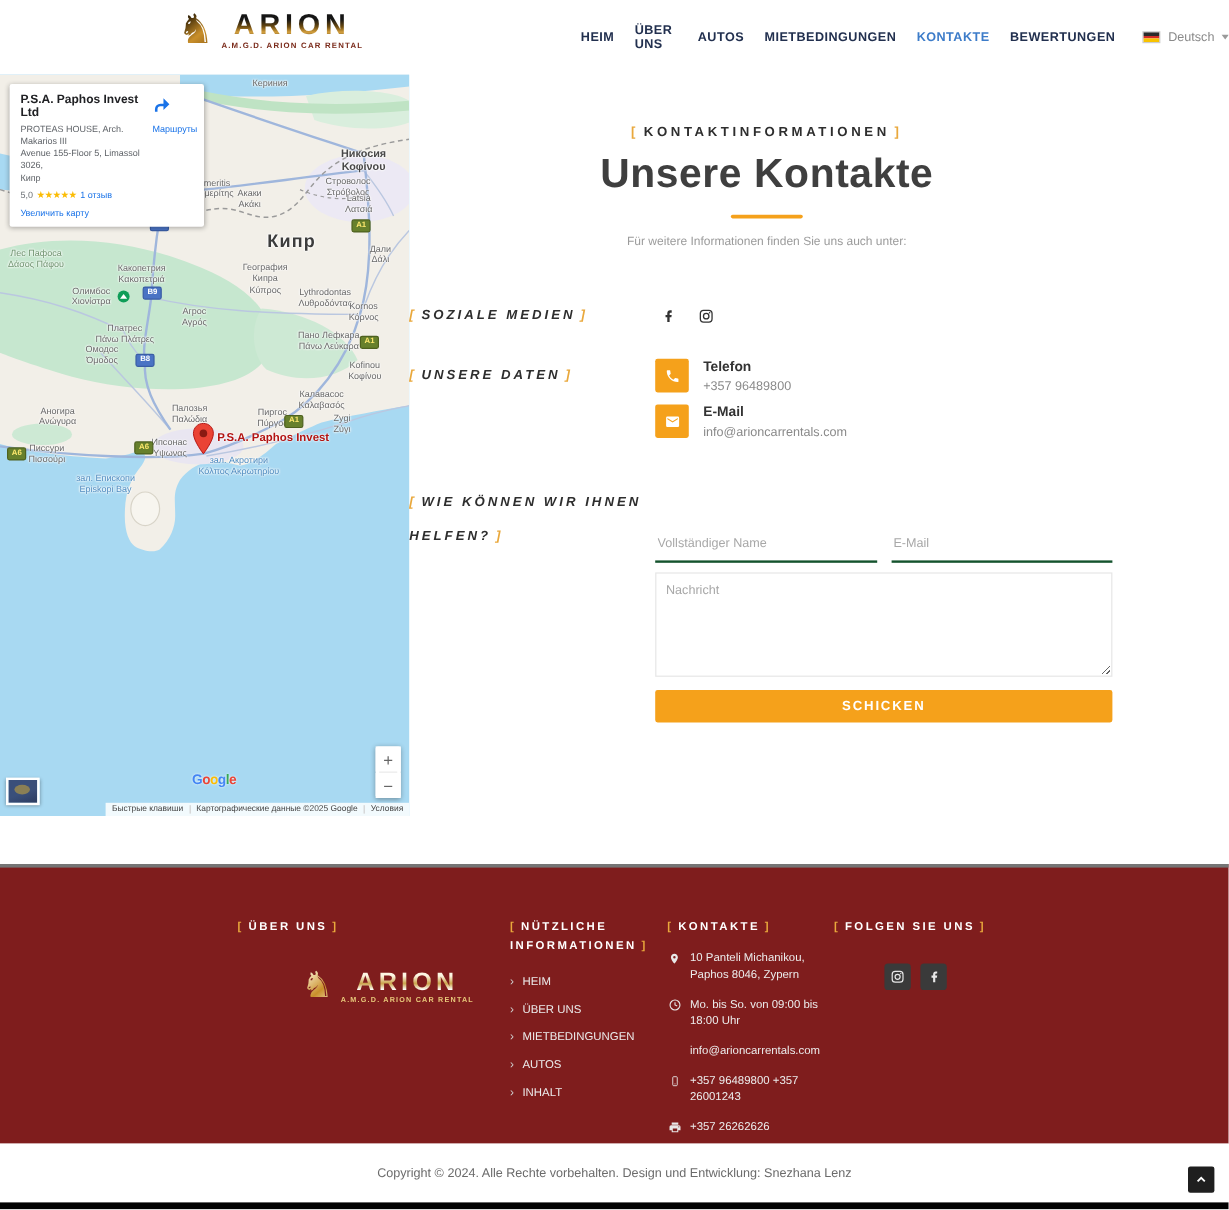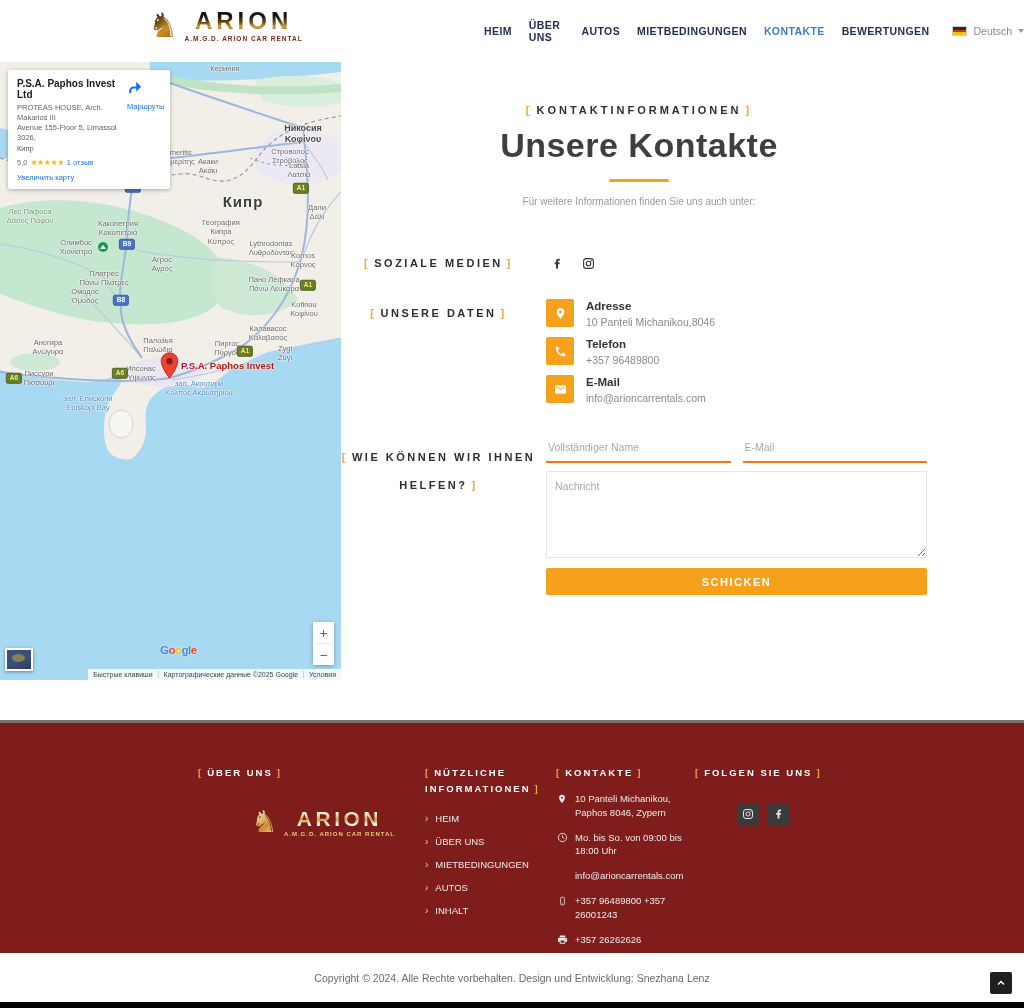--- a/index.html
+++ b/index.html
@@ -61,36 +61,36 @@
 
   
   .content { position:absolute; left:341px; top:62px; width:596px; height:618px; }
   .tagline { text-align:center; padding-top:42px; font-size:11px; font-weight:bold; letter-spacing:3px; color:#2e2e2e; }
   .br { color:#e9a83c; font-weight:bold; }
   .br.o { margin-right:4px; } .br.c { margin-left:4px; }
   h1.title { text-align:center; font-size:34px; color:#3f3f3f; margin-top:10px; letter-spacing:.5px; }
   .divider { width:60px; height:3px; background:#f5a11b; border-radius:2px; margin:14px auto 0; }
   .lead { text-align:center; font-size:10px; color:#9b9b9b; margin-top:14px; }
   .row { display:flex; }
-  .row-label { width:205px; text-align:center; padding-right:10px; font-size:11px; font-weight:bold; letter-spacing:2.5px; color:#2e2e2e; line-height:2.5; }
+  .row-label { width:205px; text-align:left; padding-right:10px; font-size:11px; font-weight:bold; letter-spacing:2.5px; color:#2e2e2e; line-height:2.5;font-style:italic; }
   .row-body { width:381px; }
   .row-social { margin-top:50px; align-items:center; }
   .row-social .row-label { line-height:1; }
   .social-icons { display:flex; align-items:center; gap:19px; padding-left:4px; }
   .sicon { cursor:pointer; display:flex; }
   .row-data { margin-top:29px; }
   .row-data .row-label { padding-top:9px; line-height:1; }
   .ditem { display:flex; gap:12px; margin-bottom:9px; align-items:flex-start; }
   .dicon { width:28px; height:28px; background:#f5a11b; border-radius:2px; flex:none; display:flex; align-items:center; justify-content:center; }
   .ditem h4 { font-size:11.5px; color:#333; margin-top:1px; }
   .ditem p { font-size:10.5px; color:#8a8a8a; margin-top:4px; }
   .row-form { margin-top:22px; }
   .row-form .row-label { line-height:2.55; padding-top:8px; }
   .f-line { display:flex; gap:12px; }
-  .f-input { width:184.5px; border:none; border-bottom:2px solid #f97316; font-size:10.5px; color:#444; padding:6px 2px 8px; outline:none; font-family:"Liberation Sans",sans-serif; background:transparent; }
+  .f-input { width:184.5px; border:none; border-bottom:2px solid #14532d; font-size:10.5px; color:#444; padding:6px 2px 8px; outline:none; font-family:"Liberation Sans",sans-serif; background:transparent;margin-top:44px; }
   .f-input::placeholder, .f-ta::placeholder { color:#a8a8a8; }
   .f-ta { width:381px; height:87px; border:1px solid #e6e6e6; margin-top:8px; font-size:10.5px; color:#444; padding:8px; outline:none; resize:vertical; font-family:"Liberation Sans",sans-serif; }
   .f-btn { width:381px; height:27px; margin-top:6px; background:#f5a11b; border:none; border-radius:2px; color:#fff; font-size:11px; font-weight:bold; letter-spacing:1.5px; cursor:pointer; font-family:"Liberation Sans",sans-serif; }
 
   
   .ftr { position:absolute; left:0; top:720px; width:1024px; height:233px; background:#7f1d1d; border-top:3px solid #757575; }
   .fcol { position:absolute; top:42px; }
   .flabel { font-size:9.5px; font-weight:bold; letter-spacing:2px; color:#fff; line-height:1.7; }
   .flabel .br { font-weight:bold; }
   .fcol1 { left:198px; width:250px; }
@@ -333,31 +333,20 @@
     </div>
 
     <div class="row row-data">
       <div class="row-label">
         <span class="br o">[</span><span>UNSERE DATEN</span><span class="br c">]</span>
       </div>
       <div class="row-body">
         <div class="ditem">
           <span class="dicon">
             <svg width="13" height="13" viewBox="0 0 24 24">
-                <path d="M12 2C8.1 2 5 5.1 5 9c0 5.2 7 13 7 13s7-7.8 7-13c0-3.9-3.1-7-7-7zm0 9.5a2.5 2.5 0 1 1 0-5 2.5 2.5 0 0 1 0 5z" fill="#fff"></path>
-              </svg>
-          </span>
-          <div>
-            <h4>Adresse</h4>
-            <p>10 Panteli Michanikou,8046</p>
-          </div>
-        </div>
-        <div class="ditem">
-          <span class="dicon">
-            <svg width="13" height="13" viewBox="0 0 24 24">
                 <path d="M6.62 10.79a15.05 15.05 0 0 0 6.59 6.59l2.2-2.2a1 1 0 0 1 1.02-.24c1.12.37 2.33.57 3.57.57a1 1 0 0 1 1 1V20a1 1 0 0 1-1 1A17 17 0 0 1 3 4a1 1 0 0 1 1-1h3.5a1 1 0 0 1 1 1c0 1.24.2 2.45.57 3.57a1 1 0 0 1-.25 1.02l-2.2 2.2z" fill="#fff"></path>
               </svg>
           </span>
           <div>
             <h4>Telefon</h4>
             <p>+357 96489800</p>
           </div>
         </div>
         <div class="ditem">
           <span class="dicon">

